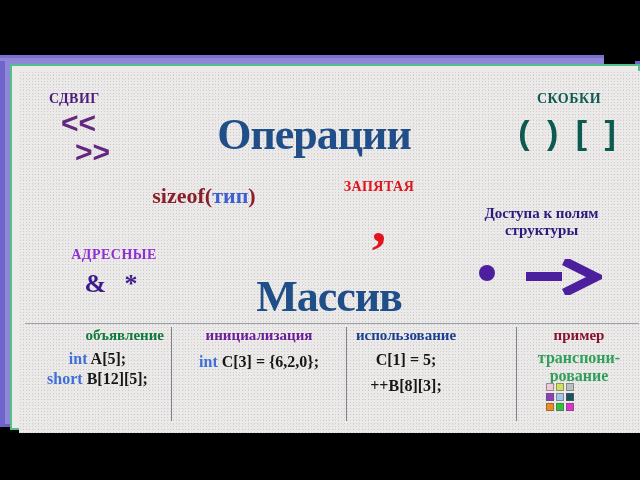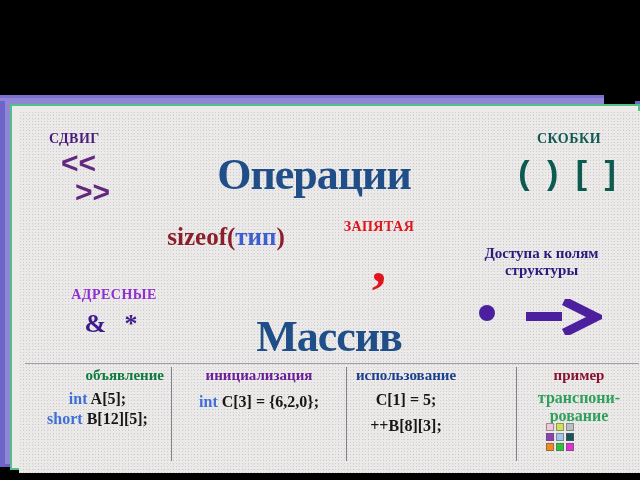--- a/index.html
+++ b/index.html
@@ -8,21 +8,20 @@
 
   #stage{position:relative;width:640px;height:480px;background:#000;}
 
   
   #slide-frame{
     position:absolute;left:0;top:55px;width:604px;height:372px;
     box-sizing:border-box;
     border-top:3px solid #7b6fd0;
     border-bottom:3px solid #6a5fc6;
     background:#8f86d6;
-    margin-top:40px;
   }
   #slide-inner{
     position:absolute;left:0;top:3px;width:640px;height:366px;
     box-sizing:border-box;
     border-left:5px solid #6f64c9;
     border-right:5px solid #6f64c9;
   }
   #slide-green{
     position:absolute;left:5px;top:3px;width:630px;height:366px;
     box-sizing:border-box;
@@ -57,22 +56,22 @@
   #title-operacii{left:150px; top:38px; width:290px;
     color:#1f4e88;font-size:44px;font-weight:bold;letter-spacing:-1px;}
 
   #lbl-brackets{left:470px; top:20px; width:160px;
     color:#0f5a52;font-size:14px;font-weight:bold;letter-spacing:.5px;}
   #sym-brackets{left:470px; top:42px; width:160px;
     color:#0d5b50;font-size:34px;font-weight:bold;letter-spacing:4px;
     font-family:"Liberation Sans",sans-serif;}
 
   
-  #sizeof-row{left:92px; top:112px; width:230px;
-    font-size:25px;font-weight:bold;}
+  #sizeof-row{left:70px; top:112px; width:230px;
+    font-size:22px;font-weight:bold;}
   #sizeof-row .kw{color:#8a1f2b;}
   #sizeof-row .ty{color:#3e5fd0;}
 
   
   #lbl-comma{left:300px; top:108px; width:120px;
     color:#e1131d;font-size:14px;font-weight:bold;letter-spacing:.5px;}
   #sym-comma{left:300px; top:122px; width:120px;
     color:#e1131d;font-size:58px;font-weight:bold;line-height:1;
     font-family:"Liberation Serif",serif;}
 

